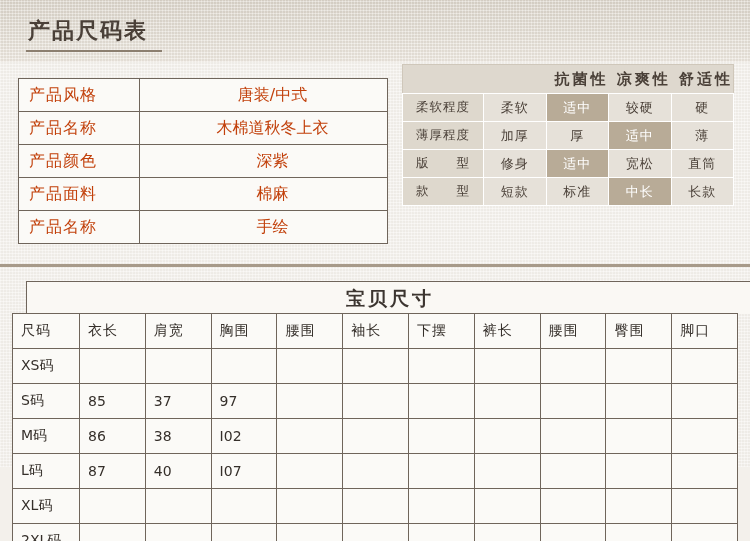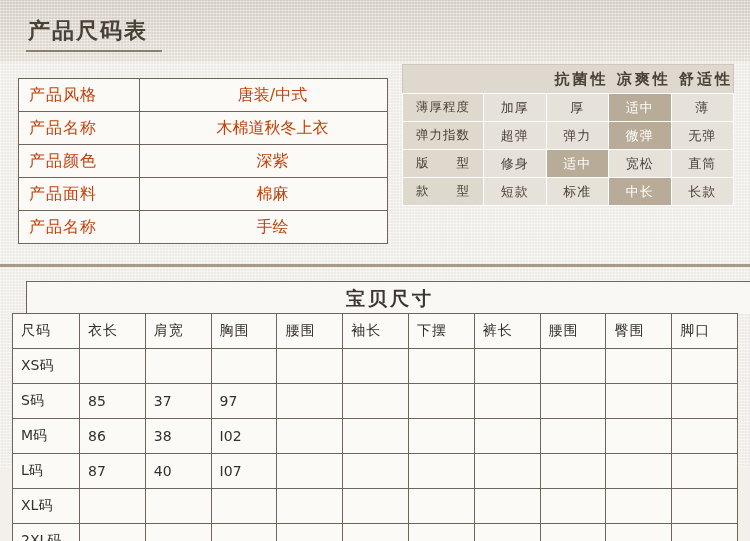--- a/index.html
+++ b/index.html
@@ -196,32 +196,32 @@
         <td class="v">手绘</td>
       </tr>
     </tbody>
   </table>
 
   <div class="prop-wrap">
     <div class="prop-head">抗菌性 凉爽性 舒适性</div>
     <table class="prop-table">
       <tbody>
         <tr>
+          <td class="lbl">柔软程度</td>
+          <td>柔软</td>
+          <td class="on">适中</td>
+          <td>较硬</td>
+          <td>硬</td>
+        </tr>
+        <tr>
           <td class="lbl">薄厚程度</td>
           <td>加厚</td>
           <td>厚</td>
           <td class="on">适中</td>
           <td>薄</td>
-        </tr>
-        <tr>
-          <td class="lbl">弹力指数</td>
-          <td>超弹</td>
-          <td>弹力</td>
-          <td class="on">微弹</td>
-          <td>无弹</td>
         </tr>
         <tr>
           <td class="lbl">版　　型</td>
           <td>修身</td>
           <td class="on">适中</td>
           <td>宽松</td>
           <td>直筒</td>
         </tr>
         <tr>
           <td class="lbl">款　　型</td>

